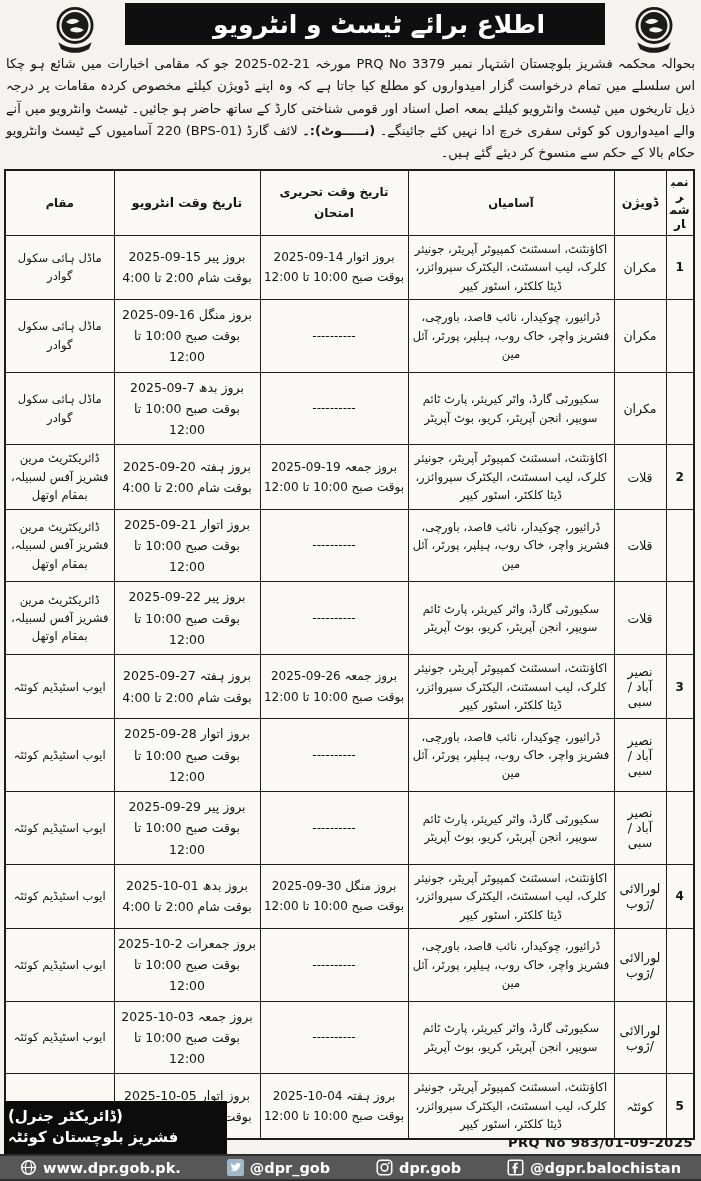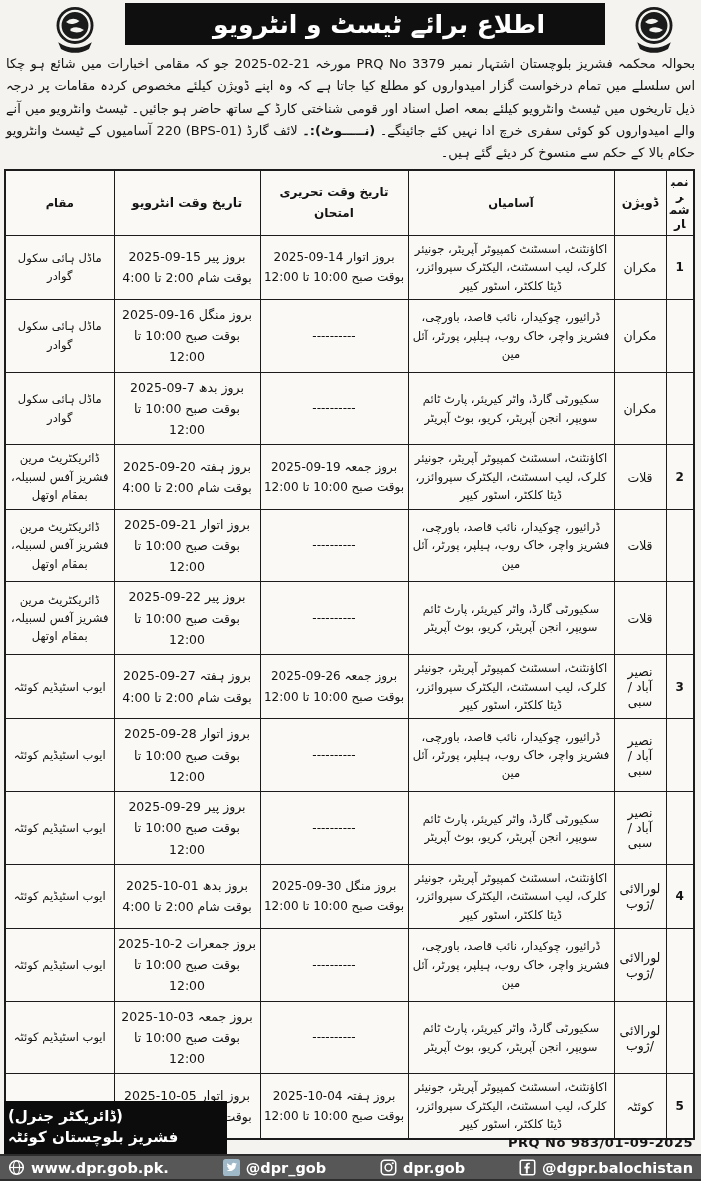--- a/index.html
+++ b/index.html
@@ -59,21 +59,21 @@
   .prq{
     position:absolute;right:8px;bottom:4px;
     font-weight:bold;font-size:13px;direction:ltr;letter-spacing:0.5px;
   }
 
   
   .footer-bar{
     position:absolute;left:0;right:0;bottom:0;height:27px;
     background:#575757;border-top:2px solid #2d2d2d;border-bottom:2px solid #2d2d2d;
     display:flex;align-items:center;justify-content:space-between;
-    padding:0 8px;direction:ltr;color:#ffffff;font-weight:bold;font-size:14.5px;
+    padding:0 20px;direction:ltr;color:#ffffff;font-weight:bold;font-size:14.5px;
     box-sizing:border-box;
   }
   .fb-item{display:flex;align-items:center;gap:6px;}
   .fb-item svg{display:block;}
 </style>
 </head>
 <body>
 
 <div class="page">
 

